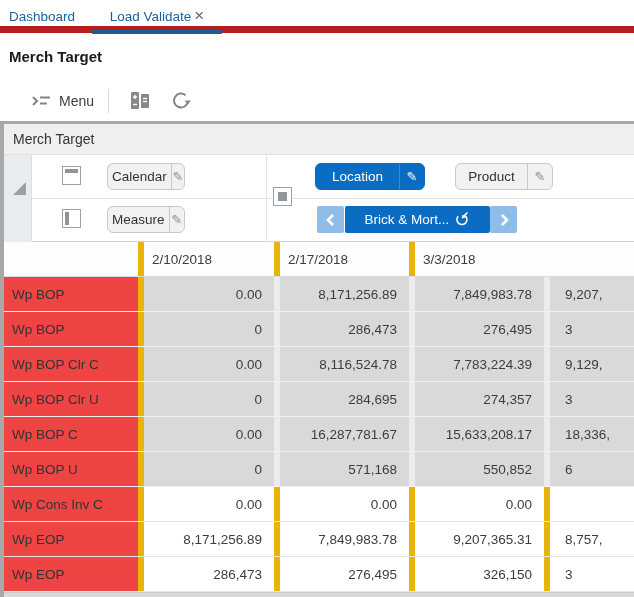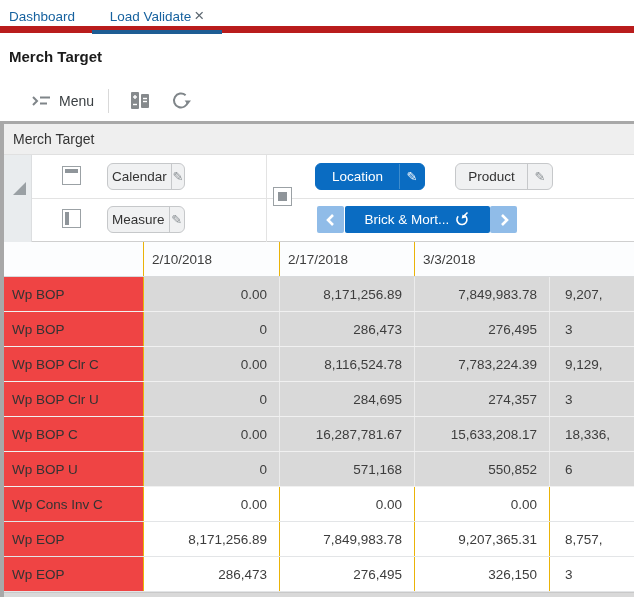--- a/index.html
+++ b/index.html
@@ -60,21 +60,21 @@
   .chev { position:absolute; height:27px; width:27px; background:#90bce8; border-radius:2px;
     display:flex; align-items:center; justify-content:center; cursor:pointer; }
   .slice-btn { position:absolute; height:27px; background:#0a6cc2; border-radius:2px; color:#fff;
     display:flex; align-items:center; justify-content:center; gap:4px; font-size:13.5px; cursor:pointer; }
 
   
   .grid { width:690px; }
   .g-row { display:flex; height:35px; border-bottom:1px solid #e3e5e7; background:#fff; }
   .g-row.head { background:#fcfdfe; border-bottom:1px solid #d8dadc; }
   .g-row.shaded { border-bottom:1px solid #f1f1f1; }
-  .c { display:flex; align-items:center; border-right:1px solid #eab308;
+  .c { display:flex; align-items:center; border-right:6px solid #eab308;
     overflow:hidden; white-space:nowrap; font-size:13.5px; color:#3d3d3d; }
   .c0 { width:140px; background:#ef4444; padding-left:8px; color:#333; }
   .head .c0 { background:#fcfdfe; }
   .c1 { width:136px; } .c2,.c3 { width:135px; }
   .c1,.c2,.c3 { justify-content:flex-end; padding-right:12px; }
   .c4 { width:144px; justify-content:flex-start; padding-left:15px; border-right:none; }
   .head .c1,.head .c2,.head .c3 { justify-content:flex-start; padding-left:8px; }
   .head .c4 { padding-left:8px; }
   .shaded .val { background:#d9d9d9; border-right-color:#ececec; }
   .sliver { height:5px; background:#d9d9d9; border-top:1px solid #c9c9c9; width:690px; }

